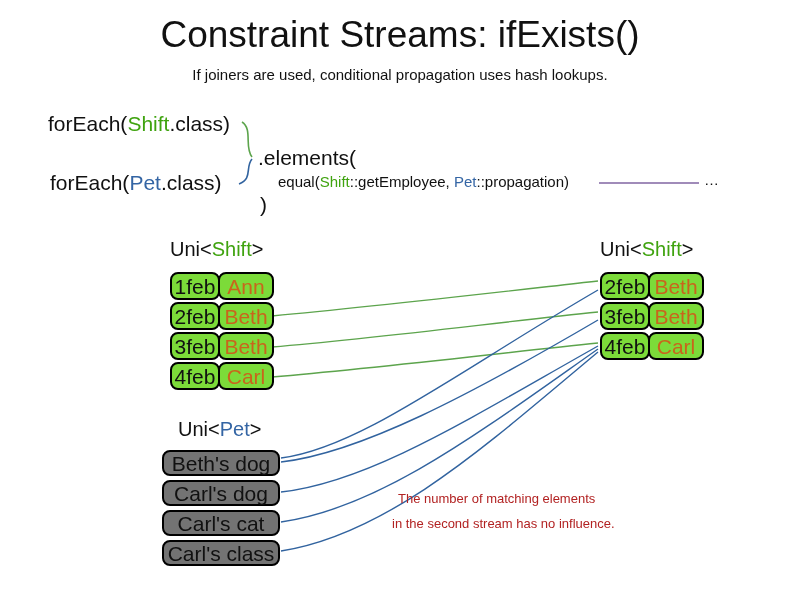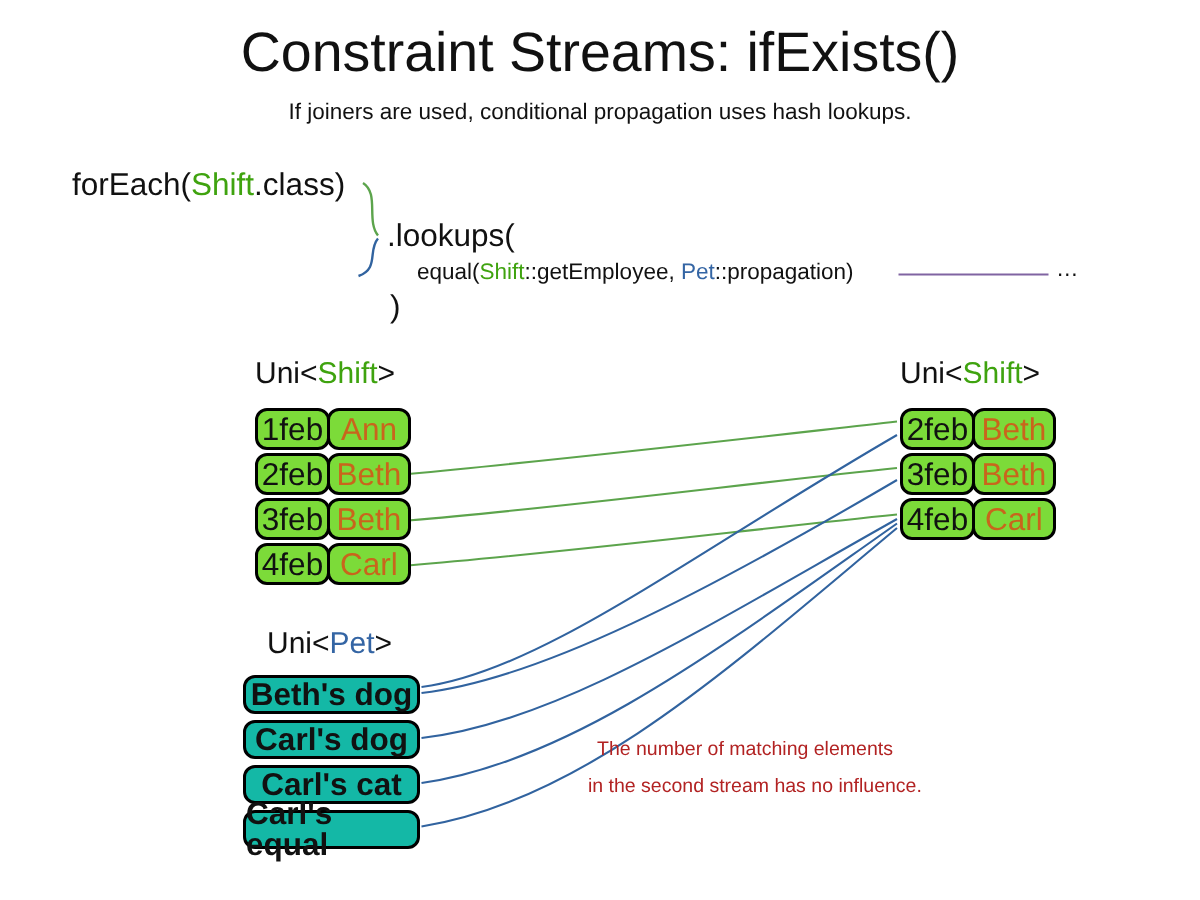--- a/index.html
+++ b/index.html
@@ -16,22 +16,22 @@
   .stream-label{font-size:20px;white-space:nowrap;color:#111;}
   .shift-table{position:absolute;}
   .srow{position:relative;width:104px;height:28px;margin-bottom:2px;}
   .cell{position:absolute;top:0;height:28px;border:2px solid #000;border-radius:8px;
         background:#7CDB39;box-sizing:border-box;display:flex;align-items:center;
         justify-content:center;font-size:21px;line-height:1;}
   .cell.date{left:0;width:50px;z-index:2;color:#111;}
   .cell.name{left:48px;width:56px;z-index:1;color:#C9651C;}
   .pet-list{position:absolute;}
   .pet-box{width:118px;height:26px;margin-bottom:4px;border:2px solid #000;border-radius:8px;
-           background:#14b8a6;box-sizing:border-box;display:flex;align-items:center;
-           justify-content:center;font-size:21px;line-height:1;color:#111;font-weight:bold;}
+           background:#737373;box-sizing:border-box;display:flex;align-items:center;
+           justify-content:center;font-size:21px;line-height:1;color:#111;}
   .note{font-size:13px;color:#B22222;line-height:25px;white-space:nowrap;}
   .note .l1{margin-left:6px;}
 </style>
 </head>
 <body>
 
 <div class="slide">
 
   <svg class="connectors" viewBox="0 0 800 600">
 
@@ -49,22 +49,23 @@
     <path d="M 281 492 C 370 482 470 418 598 346" fill="none" stroke="#31639F" stroke-width="1.4"></path>
     <path d="M 281 522 C 380 508 480 432 598 349" fill="none" stroke="#31639F" stroke-width="1.4"></path>
     <path d="M 281 551 C 390 534 490 442 598 352" fill="none" stroke="#31639F" stroke-width="1.4"></path>
   </svg>
 
   <div class="abs title">Constraint Streams: ifExists()</div>
   <div class="abs subtitle">If joiners are used, conditional propagation uses hash lookups.</div>
 
   <div class="abs code" style="left:48px;top:112px;"><span>forEach(</span><span class="green-text">Shift</span><span>.class)</span></div>
 
+  <div class="abs code" style="left:50px;top:171px;"><span>forEach(</span><span class="blue-text">Pet</span><span>.class)</span></div>
 
-  <div class="abs code" style="left:258px;top:146px;">.lookups(</div>
+  <div class="abs code" style="left:258px;top:146px;">.elements(</div>
 
   <div class="abs code-small" style="left:278px;top:173px;"><span>equal(</span><span class="green-text">Shift</span><span>::getEmployee, </span><span class="blue-text">Pet</span><span>::propagation)</span></div>
 
   <div class="abs code" style="left:260px;top:193px;">)</div>
 
   <div class="abs code-small" style="left:704px;top:171px;">…</div>
 
   <div class="abs stream-label" style="left:170px;top:238px;"><span>Uni&lt;</span><span class="green-text">Shift</span><span>&gt;</span></div>
 
   <div class="shift-table" style="left:170px;top:272px;">
@@ -102,21 +103,21 @@
       <div class="cell name">Carl</div>
     </div>
   </div>
 
   <div class="abs stream-label" style="left:178px;top:418px;"><span>Uni&lt;</span><span class="blue-text">Pet</span><span>&gt;</span></div>
 
   <div class="pet-list" style="left:162px;top:450px;">
     <div class="pet-box">Beth's dog</div>
     <div class="pet-box">Carl's dog</div>
     <div class="pet-box">Carl's cat</div>
-    <div class="pet-box">Carl's equal</div>
+    <div class="pet-box">Carl's class</div>
   </div>
 
   <div class="abs note" style="left:392px;top:486px;">
     <div class="l1">The number of matching elements</div>
     <div class="l2">in the second stream has no influence.</div>
   </div>
 
 </div>
 
 </body></html>

